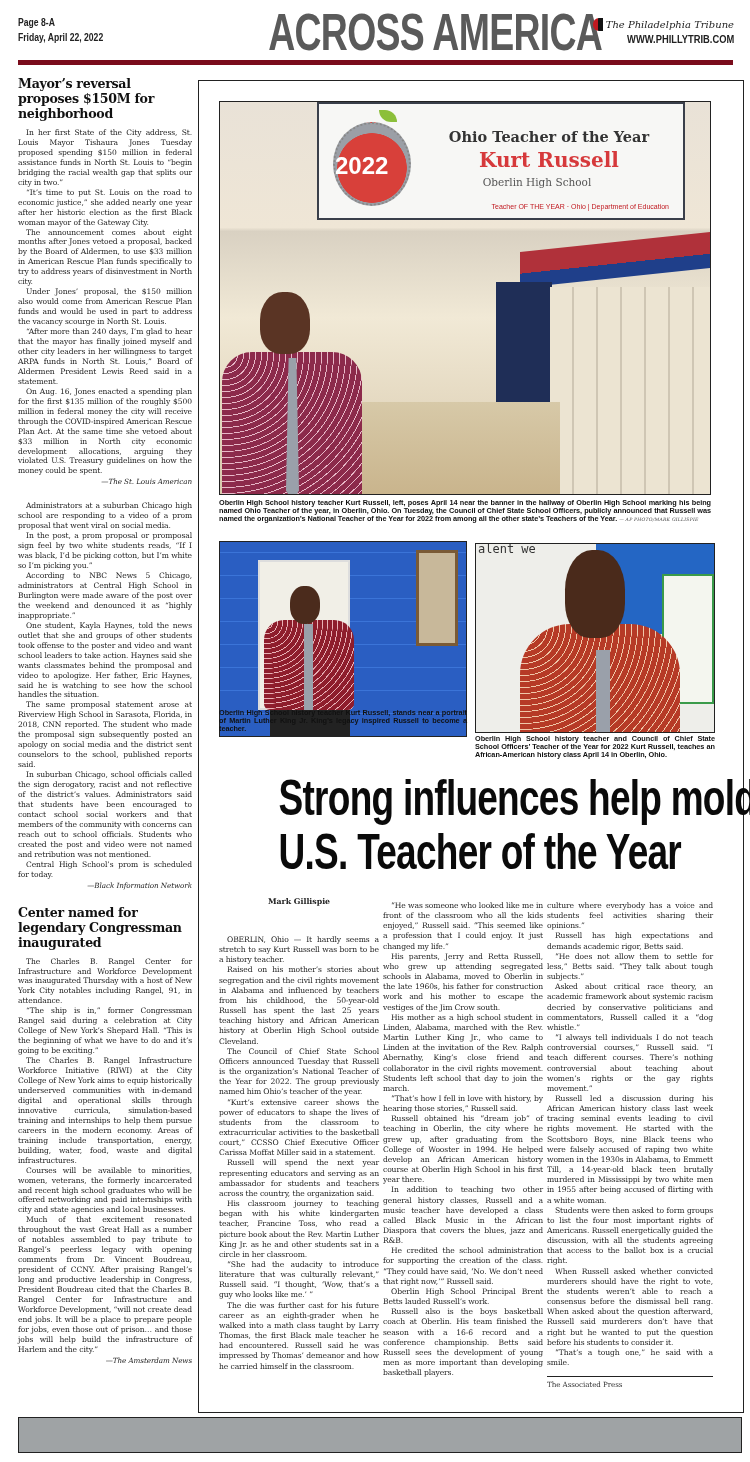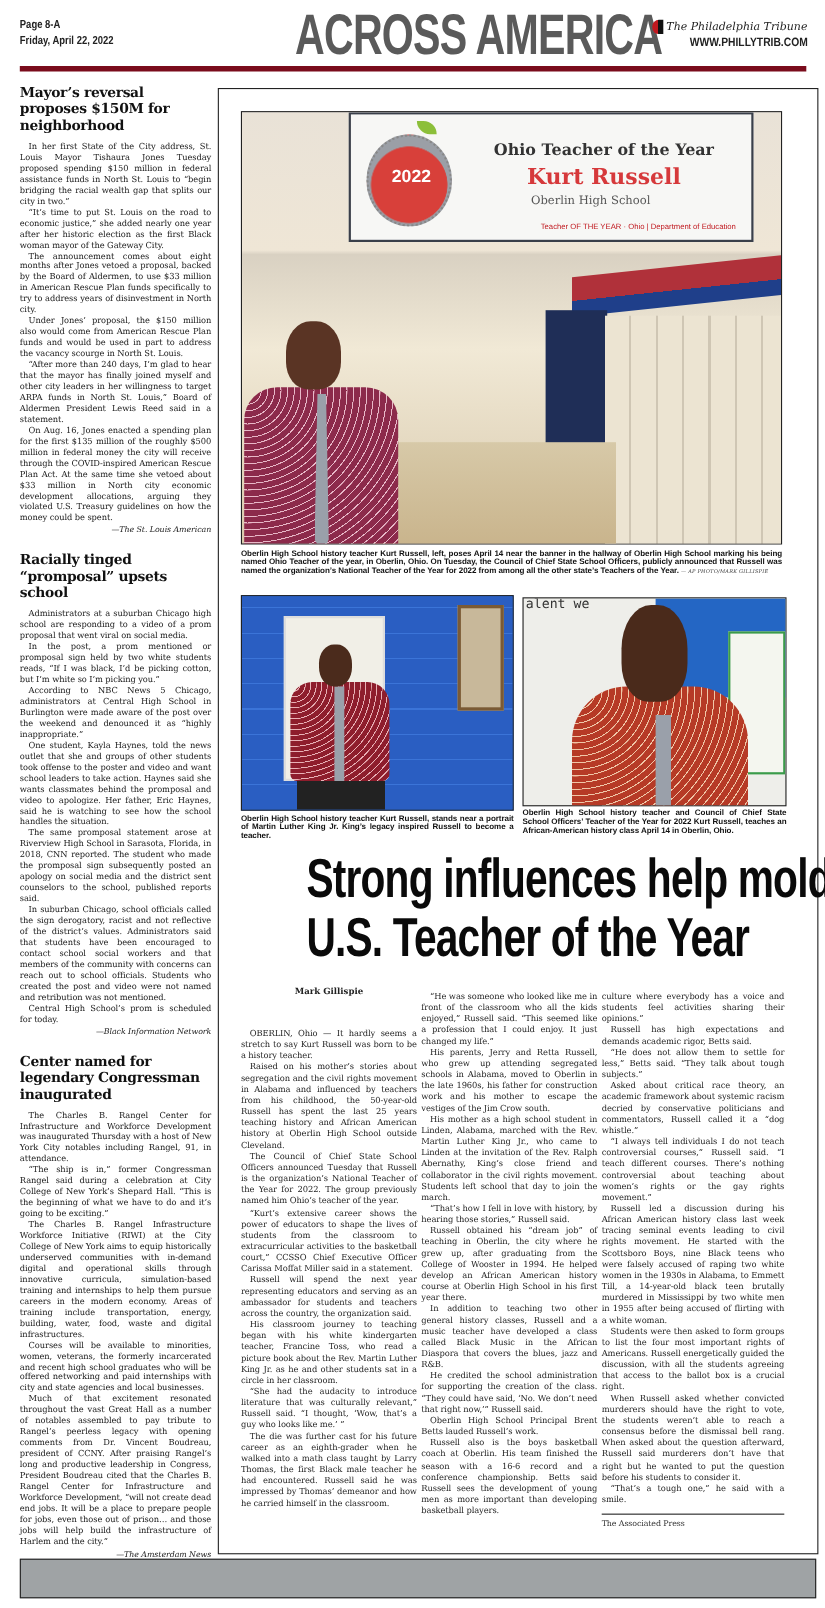--- a/index.html
+++ b/index.html
@@ -30,21 +30,21 @@
   .photo-main { left: 20px; top: 20px; width: 492px; height: 394px;
     background:
       linear-gradient(180deg, #e9e2d7 0%, #efe6d6 32%, #d9d1c2 33%, #f1e9d6 55%, #d8c9ac 100%); }
   .hall-stripe { position: absolute; left: 300px; top: 140px; width: 192px; height: 36px; background: linear-gradient(180deg, #b0313a 0%, #b0313a 60%, #1f3f8a 60%, #1f3f8a 100%); transform: skewY(-6deg); }
   .lockers { position: absolute; left: 330px; top: 185px; width: 162px; height: 209px; background: repeating-linear-gradient(90deg, #ece4d2 0 22px, #cfc6b4 22px 24px); }
   .door { position: absolute; left: 276px; top: 180px; width: 56px; height: 180px; background: #1f2e57; }
   .hall-floor { position: absolute; left: 120px; top: 300px; width: 220px; height: 94px; background: linear-gradient(180deg,#d7c9a8,#c9b48c); }
   .banner { position: absolute; left: 97px; top: 0px; width: 368px; height: 118px; background: #f7f7f5; border: 2px solid #3a3f4a; }
   .banner-apple { position: absolute; left: 14px; top: 18px; width: 78px; height: 84px; border-radius: 50%; border: 2px dotted #888; background: radial-gradient(circle at 50% 55%, #d8403a 0 60%, #9b9fa6 61%); }
   .banner-apple .leaf { position: absolute; left: 44px; top: -14px; width: 18px; height: 12px; background: #8cbf3a; border-radius: 0 12px 0 12px; }
-  .banner-year { position: absolute; left: 0; top: 28px; width: 78px; text-align: center; font-family: "Liberation Sans", sans-serif; font-weight: bold; font-size: 16px; color: #ffffff; }
+  .banner-year { position: absolute; left: 0; top: 28px; width: 78px; text-align: left; font-family: "Liberation Sans", sans-serif; font-weight: bold; font-size: 24px; color: #ffffff; }
   .banner-line1 { position: absolute; left: 100px; top: 24px; width: 260px; text-align: center; font-family: "DejaVu Serif", serif; font-weight: bold; font-size: 14.5px; color: #333; }
   .banner-line2 { position: absolute; left: 100px; top: 44px; width: 260px; text-align: center; font-family: "DejaVu Serif", serif; font-weight: bold; font-size: 20px; color: #d6393b; }
   .banner-line3 { position: absolute; left: 88px; top: 72px; width: 260px; text-align: center; font-family: "DejaVu Serif", serif; font-size: 10.5px; color: #555; }
   .banner-logos { position: absolute; right: 14px; bottom: 8px; font-family: "Liberation Sans", sans-serif; font-size: 7px; color: #c0181f; }
   .person-main { position: absolute; left: 2px; top: 190px; width: 140px; height: 204px; }
   .person-main .head { position: absolute; left: 38px; top: 0; width: 50px; height: 62px; border-radius: 45% 45% 40% 40%; background: #5a3424; }
   .person-main .shirt { position: absolute; left: 0; top: 60px; width: 140px; height: 150px; border-radius: 30px 30px 0 0; background: repeating-radial-gradient(circle at 3px 3px, #e8b8c8 0 0.8px, #8c2a4b 1px 6px); }
   .person-main .tie { position: absolute; left: 64px; top: 66px; width: 13px; height: 144px; background: #9aa0aa; clip-path: polygon(20% 0,80% 0,100% 92%,50% 100%,0 92%); }
 
   .photo-caption { position: absolute; font-family: "Liberation Sans", sans-serif; font-weight: bold; font-size: 7.3px; line-height: 8.2px; color: #111; text-align: justify; letter-spacing: -0.05px; }
@@ -53,21 +53,21 @@
 
   .photo-left { left: 20px; top: 460px; width: 248px; height: 196px; background: #2b63c7; }
   .photo-left .bricks { position: absolute; inset: 0; background: repeating-linear-gradient(0deg, #2a5ec2 0 22px, #3b74d8 22px 23px); }
   .photo-left .poster { position: absolute; left: 38px; top: 18px; width: 92px; height: 150px; background: #f1efe7; border: 2px solid #ddd; }
   .photo-left .portrait { position: absolute; left: 196px; top: 8px; width: 42px; height: 96px; background: #c8b89a; border: 3px solid #7a5a35; }
   .photo-left .teacher { position: absolute; left: 36px; top: 44px; width: 110px; height: 152px; }
   .photo-left .teacher .head { position: absolute; left: 34px; top: 0; width: 30px; height: 38px; border-radius: 45%; background: #4b2b1c; }
   .photo-left .teacher .shirt { position: absolute; left: 8px; top: 34px; width: 90px; height: 90px; border-radius: 20px 20px 6px 6px; background: repeating-radial-gradient(circle at 3px 3px, #e9b1b6 0 0.7px, #8e1d2c 1px 5px); }
   .photo-left .teacher .tie { position: absolute; left: 48px; top: 38px; width: 9px; height: 92px; background: #9aa0aa; }
   .photo-left .teacher .pants { position: absolute; left: 14px; top: 124px; width: 80px; height: 30px; background: #222; }
-  .cap-left { left: 20px; top: 659px; width: 248px; }
+  .cap-left { left: 20px; top: 628px; width: 248px; }
 
   .photo-right { left: 276px; top: 462px; width: 240px; height: 190px; background: #eeeeea; }
   .photo-right .wall-blue { position: absolute; left: 120px; top: 0; width: 120px; height: 90px; background: #2466c4; }
   .photo-right .board-text { position: absolute; left: 2px; top: -2px; font-family: "DejaVu Sans Mono", monospace; font-size: 12px; color: #333; }
   .photo-right .chart-poster { position: absolute; left: 186px; top: 30px; width: 52px; height: 130px; background: #f4f6ef; border: 2px solid #3a9b4a; }
   .photo-right .teacher { position: absolute; left: 44px; top: 6px; width: 160px; height: 184px; }
   .photo-right .teacher .head { position: absolute; left: 45px; top: 0; width: 60px; height: 88px; border-radius: 45% 45% 40% 40%; background: #4a2a1b; }
   .photo-right .teacher .shirt { position: absolute; left: 0; top: 74px; width: 160px; height: 110px; border-radius: 50px 50px 0 0; background: repeating-radial-gradient(circle at 3px 3px, #f0c7a8 0 0.8px, #b63a26 1px 6px); }
   .photo-right .teacher .tie { position: absolute; left: 76px; top: 100px; width: 14px; height: 84px; background: #9aa0aa; }
   .cap-right { left: 276px; top: 654px; width: 240px; }
@@ -113,23 +113,22 @@
     <p>In her first State of the City address, St. Louis Mayor Tishaura Jones Tuesday proposed spending $150 million in federal assistance funds in North St. Louis to “begin bridging the racial wealth gap that splits our city in two.”</p>
     <p>“It’s time to put St. Louis on the road to economic justice,” she added nearly one year after her historic election as the first Black woman mayor of the Gateway City.</p>
     <p>The announcement comes about eight months after Jones vetoed a proposal, backed by the Board of Aldermen, to use $33 million in American Rescue Plan funds specifically to try to address years of disinvestment in North city.</p>
     <p>Under Jones’ proposal, the $150 million also would come from American Rescue Plan funds and would be used in part to address the vacancy scourge in North St. Louis.</p>
     <p>“After more than 240 days, I’m glad to hear that the mayor has finally joined myself and other city leaders in her willingness to target ARPA funds in North St. Louis,” Board of Aldermen President Lewis Reed said in a statement.</p>
     <p>On Aug. 16, Jones enacted a spending plan for the first $135 million of the roughly $500 million in federal money the city will receive through the COVID-inspired American Rescue Plan Act. At the same time she vetoed about $33 million in North city economic development allocations, arguing they violated U.S. Treasury guidelines on how the money could be spent.</p>
     <p class="credit">—The St. Louis American</p>
   </article>
 
   <article class="brief">
-    <h2>Racially tinged “promposal” upsets school</h2>
     <p>Administrators at a suburban Chicago high school are responding to a video of a prom proposal that went viral on social media.</p>
-    <p>In the post, a prom mentioned or promposal sign held by two white students reads, “If I was black, I’d be picking cotton, but I’m white so I’m picking you.”</p>
+    <p>In the post, a prom proposal or promposal sign feel by two white students reads, “If I was black, I’d be picking cotton, but I’m white so I’m picking you.”</p>
     <p>According to NBC News 5 Chicago, administrators at Central High School in Burlington were made aware of the post over the weekend and denounced it as “highly inappropriate.”</p>
     <p>One student, Kayla Haynes, told the news outlet that she and groups of other students took offense to the poster and video and want school leaders to take action. Haynes said she wants classmates behind the promposal and video to apologize. Her father, Eric Haynes, said he is watching to see how the school handles the situation.</p>
     <p>The same promposal statement arose at Riverview High School in Sarasota, Florida, in 2018, CNN reported. The student who made the promposal sign subsequently posted an apology on social media and the district sent counselors to the school, published reports said.</p>
     <p>In suburban Chicago, school officials called the sign derogatory, racist and not reflective of the district’s values. Administrators said that students have been encouraged to contact school social workers and that members of the community with concerns can reach out to school officials. Students who created the post and video were not named and retribution was not mentioned.</p>
     <p>Central High School’s prom is scheduled for today.</p>
     <p class="credit">—Black Information Network</p>
   </article>
 
   <article class="brief">
     <h2>Center named for legendary Congressman inaugurated</h2>

